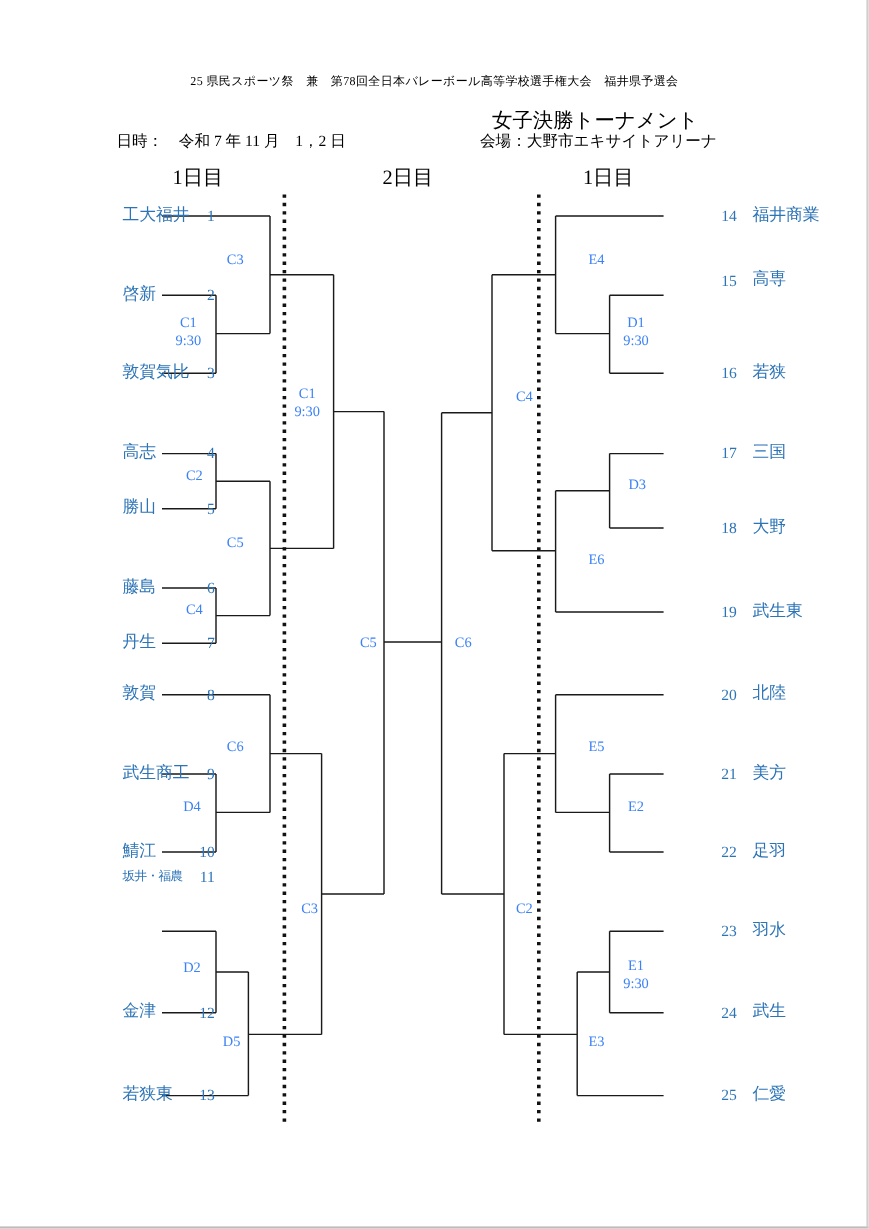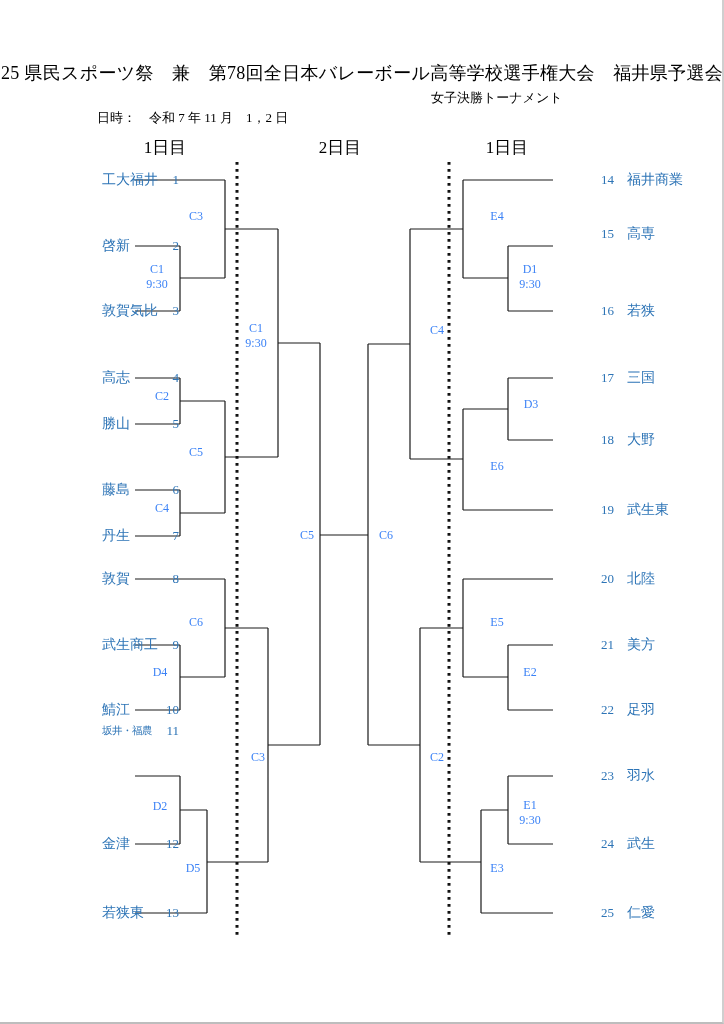--- a/index.html
+++ b/index.html
@@ -3,22 +3,22 @@
 <meta charset="utf-8">
 <style>
   * { margin:0; padding:0; box-sizing:border-box; }
   html,body { background:#ffffff; }
   .page {
     position:relative; width:724px; height:1024px; background:#ffffff;
     font-family:"Liberation Serif","DejaVu Serif",serif; color:#000;
     overflow:hidden; border-right:2px solid #cfcfcf; border-bottom:2px solid #bdbdbd;
   }
   svg.lines { position:absolute; left:0; top:0; }
-  .title { position:absolute; top:61px; left:0; width:724px; text-align:center; font-size:18px; letter-spacing:0.3px; }
-  .subtitle { position:absolute; top:89px; left:431px; font-size:13px; }
+  .title { position:absolute; top:61px; left:0; width:724px; text-align:center; font-size:10px; letter-spacing:0.3px; }
+  .subtitle { position:absolute; top:89px; left:410px; font-size:17px; }
   .meta { position:absolute; top:109px; font-size:13px; }
   .meta.date { left:97px; }
   .meta.venue { left:400px; }
   .day-header { position:absolute; top:136px; transform:translateX(-50%); font-size:17px; }
   .team { position:absolute; height:20px; line-height:20px; font-size:14px; color:#2d74b6; white-space:nowrap;margin-left:44px; }
   .team-l { left:58px; width:77px; display:flex; justify-content:space-between; align-items:center; }
   .team-r { left:557px; width:120px; display:flex; align-items:center; }
   .team-r .tseed { width:26px; }
   .tseed { font-size:13px; }
   .small .tname { font-size:10.5px; letter-spacing:-0.5px; }
@@ -52,20 +52,21 @@
          M553 913H481 M481 810V913 M481 862H420
          M420 628V862 M420 745H368
          M368 344V745"></path>
     <path fill="none" stroke="#111" stroke-width="3" stroke-dasharray="2.8 4.2" d="M237 162V938"></path>
     <path fill="none" stroke="#111" stroke-width="3" stroke-dasharray="2.8 4.2" d="M449 162V938"></path>
   </svg>
 
   <div class="title">25 県民スポーツ祭　兼　第78回全日本バレーボール高等学校選手権大会　福井県予選会</div>
   <div class="subtitle">女子決勝トーナメント</div>
   <div class="meta date">日時：　令和 7 年 11 月　1，2 日</div>
+  <div class="meta venue">会場：大野市エキサイトアリーナ</div>
   <div class="day-header" style="left:165px">1日目</div>
   <div class="day-header" style="left:340px">2日目</div>
   <div class="day-header" style="left:507px">1日目</div>
 
   <div class="team team-l" style="top:170px">
       <span class="tname">工大福井</span>
       <span class="tseed">1</span>
     </div>
   <div class="team team-l" style="top:236px">
       <span class="tname">啓新</span>

